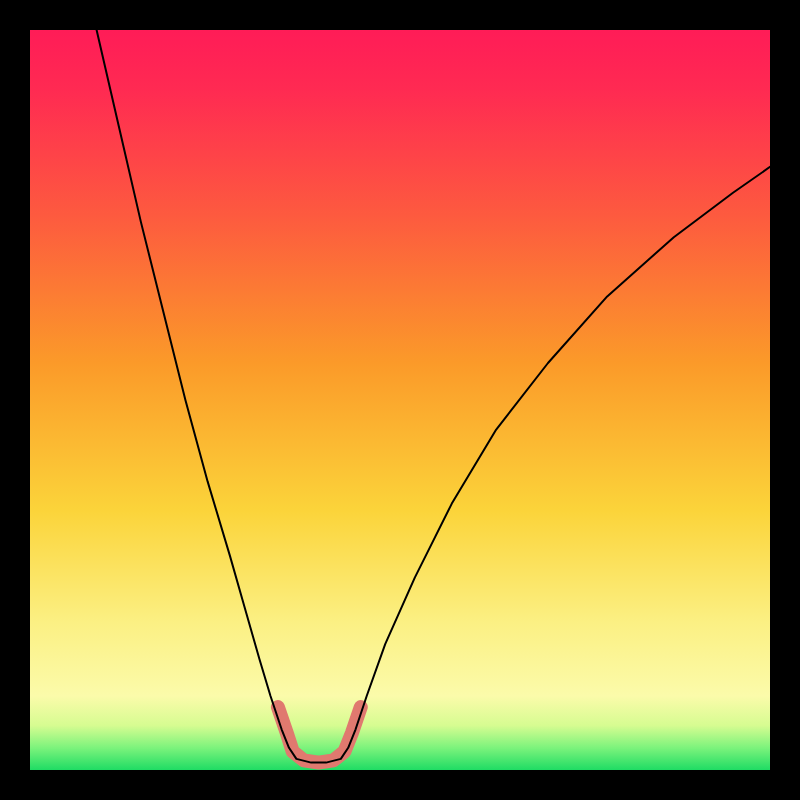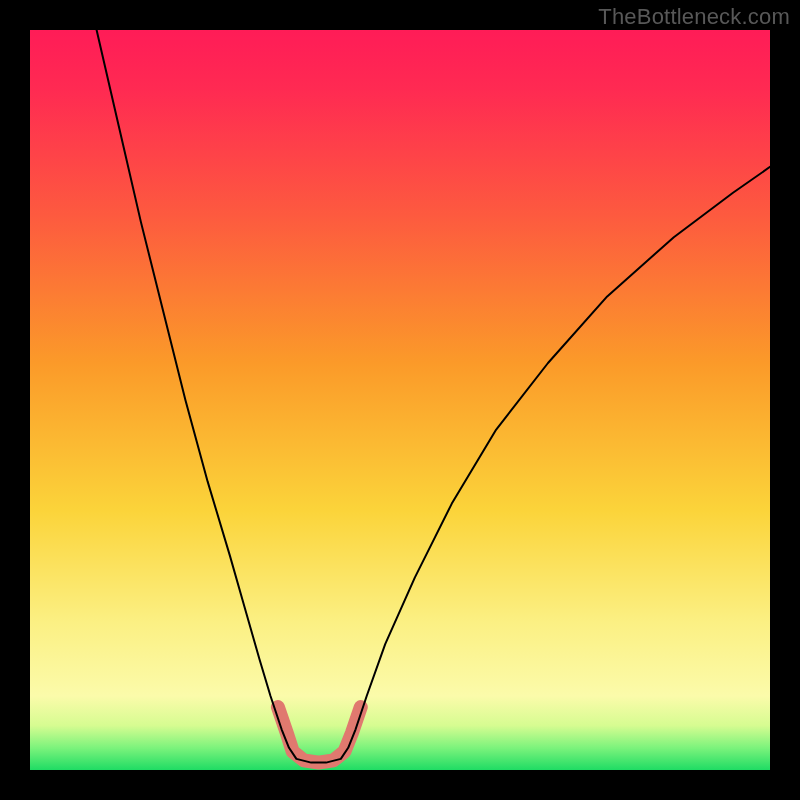--- a/index.html
+++ b/index.html
@@ -33,21 +33,20 @@
     color: #585858;
     font-size: 22px;
     font-weight: 400;
     letter-spacing: 0.2px;
   }
 </style>
 </head>
 <body>
 
 <div class="frame">
-  <div class="watermark">TheBottleneck.com</div>
 
   <svg class="plot" viewBox="0 0 740 740" preserveAspectRatio="none">
     <defs>
       <linearGradient id="bg-grad" x1="0" y1="1" x2="0" y2="0">
           <stop offset="0.00%" stop-color="#1fdc64"></stop>
           <stop offset="3.00%" stop-color="#7cf37c"></stop>
           <stop offset="6.00%" stop-color="#d6fc91"></stop>
           <stop offset="10.00%" stop-color="#fbfbaa"></stop>
           <stop offset="20.00%" stop-color="#fbf083"></stop>
           <stop offset="35.00%" stop-color="#fbd43a"></stop>

